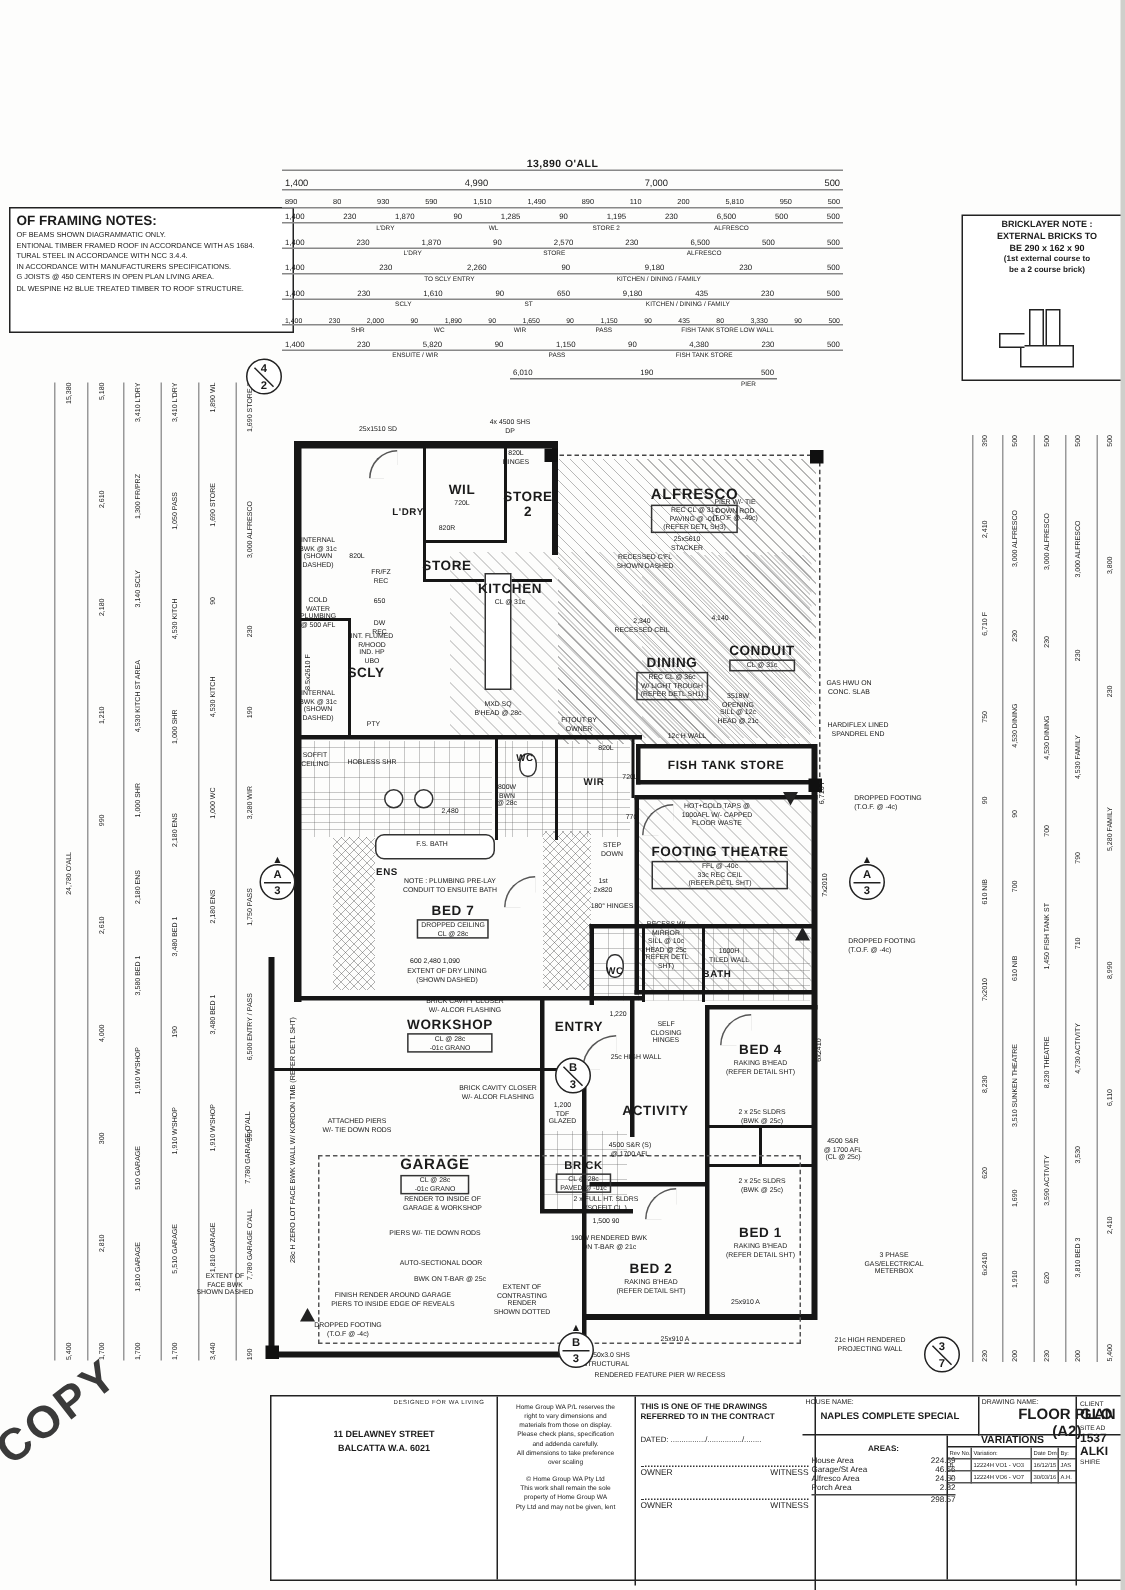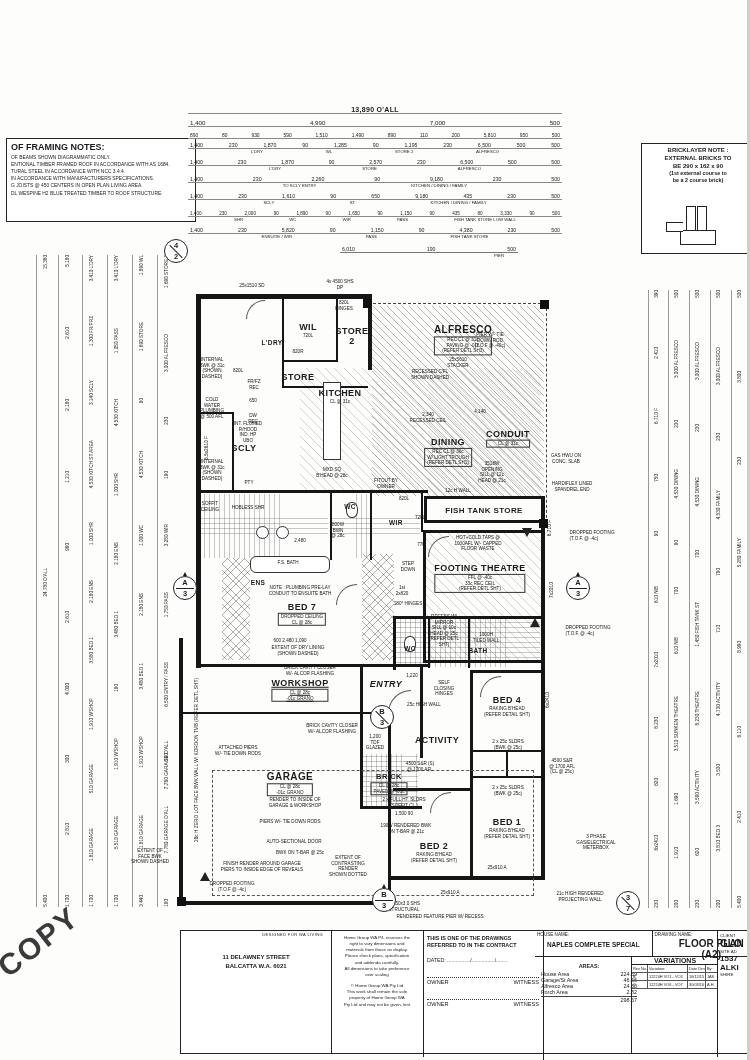--- a/index.html
+++ b/index.html
@@ -520,26 +520,26 @@
       <span class="rl">FOOTING THEATRE</span>
       <span class="rs">FFL @ -40c
 33c REC CEIL
 (REFER DETL SHT)</span>
     </div>
   <div class="room boxed" style="left:302px;top:614px;">
       <span class="rl">BED 7</span>
       <span class="rs">DROPPED CEILING
 CL @ 28c</span>
     </div>
-  <div class="room boxed" style="left:300px;top:690px;text-decoration:underline;">
+  <div class="room boxed" style="left:300px;top:690px;">
       <span class="rl">WORKSHOP</span>
       <span class="rs">CL @ 28c
 -01c GRANO</span>
     </div>
-  <div class="room" style="left:386px;top:684px;font-style:italic;">
+  <div class="room" style="left:386px;top:684px;">
       <span class="rl">ENTRY</span>
     </div>
   <div class="room big boxed" style="left:290px;top:784px;">
       <span class="rl">GARAGE</span>
       <span class="rs">CL @ 28c
 -01c GRANO</span>
     </div>
   <div class="room boxed" style="left:389px;top:784px;">
       <span class="rl" style="font-size:7.5px;">BRICK</span>
       <span class="rs">CL @ 28c

